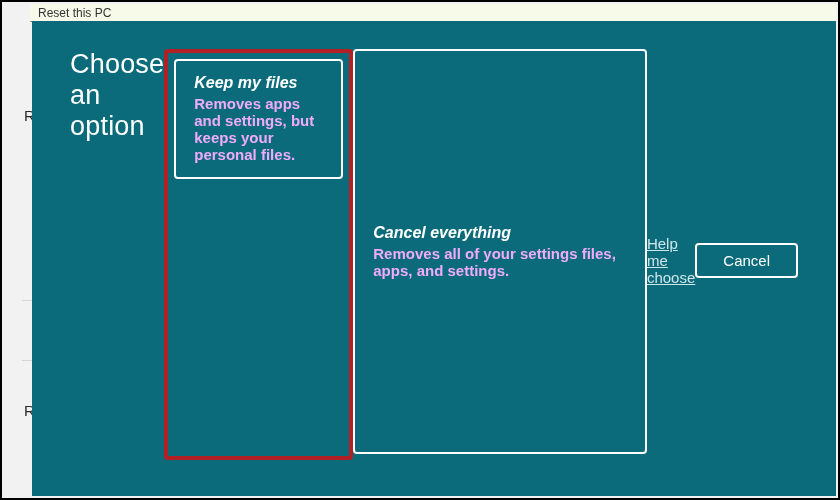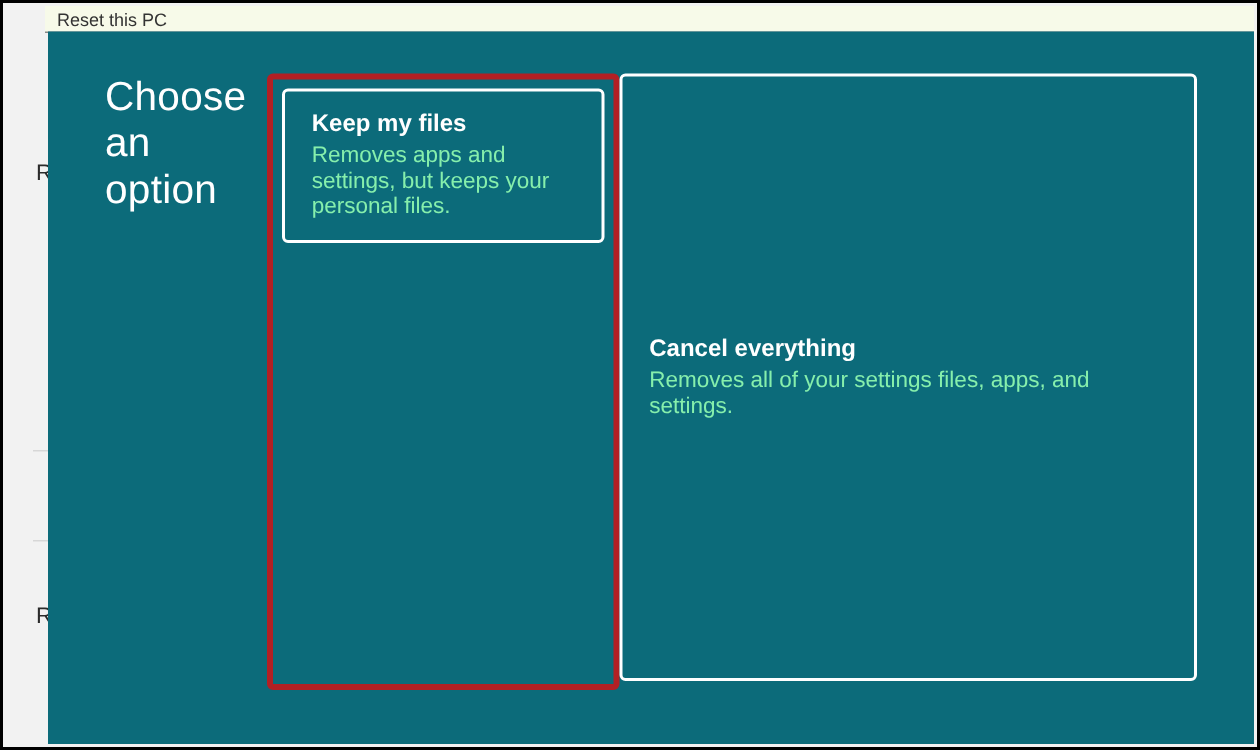--- a/index.html
+++ b/index.html
@@ -80,25 +80,26 @@
       cursor: pointer;
       background: transparent;
       text-align: left;
       width: 100%;
     }
     .option-title {
       font-size: 16px;
       font-weight: 600;
       margin-bottom: 3px;
       color: #ffffff;
+      font-style: italic;
     }
     .option-desc {
       font-size: 15px;
-      font-weight: 400;
-      color: #86efac;
+      font-weight: 700;
+      color: #f0abfc;
     }
     .highlight-wrap {
       border: 4px solid #b22024;
       border-radius: 4px;
       padding: 6px;
       margin-bottom: 12px;
     }
     .highlight-wrap .option-card {
       margin-bottom: 0;
     }
@@ -150,14 +151,18 @@
       </button>
     </div>
 
     <button class="option-card">
       <div class="option-title">Cancel everything</div>
       <div class="option-desc">Removes all of your settings files, apps, and settings.</div>
     </button>
 
     <div class="spacer"></div>
 
+    <div class="footer">
+      <a class="help-link">Help me choose</a>
+      <button class="cancel-btn">Cancel</button>
+    </div>
   </div>
 </div>
 
 </body></html>

